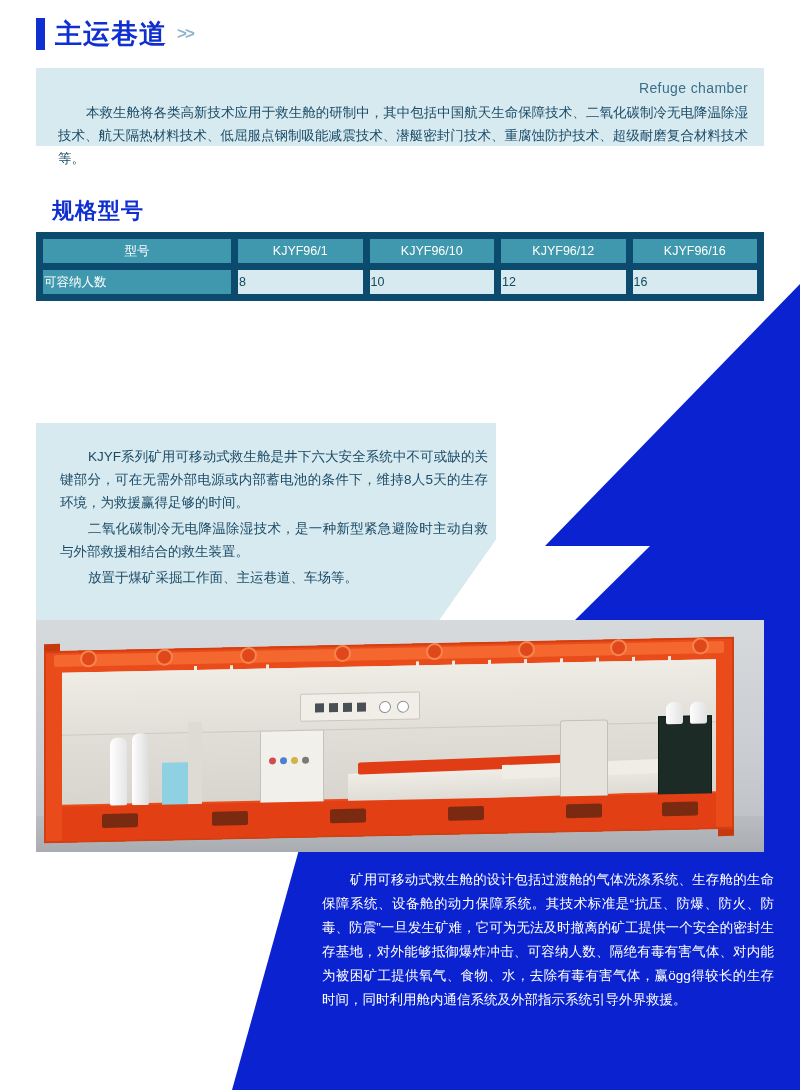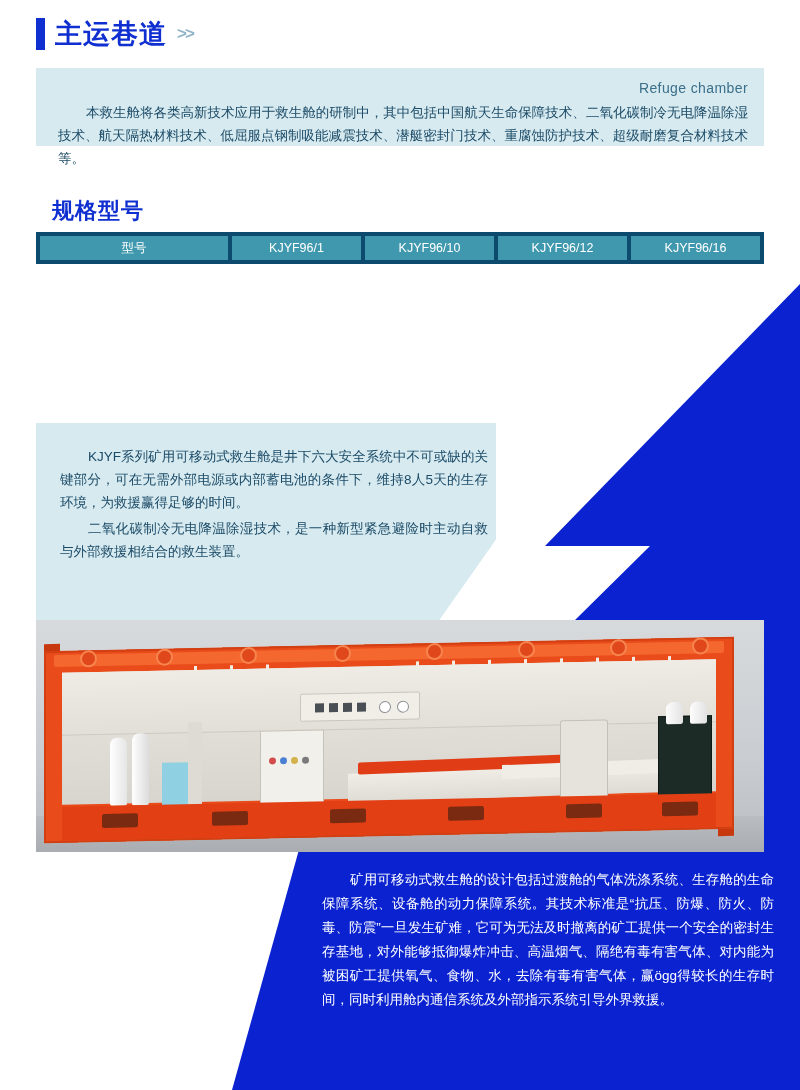--- a/index.html
+++ b/index.html
@@ -93,21 +93,21 @@
     position: absolute;
     left: 36px;
     top: 232px;
     width: 728px;
     border-collapse: collapse;
     table-layout: fixed;
   }
   table.spec th, table.spec td {
     height: 22px;
     font-size: 12.5px;
-    border: 4px solid #0c4a6e;
+    border: 7px solid #0c4a6e;
     color: #14485f;
   }
   table.spec th {
     background: #3f98ad;
     color: #ffffff;
     font-weight: normal;
   }
   table.spec th.first-col { width: 186px; }
   table.spec td.row-head {
     background: #3f98ad;
@@ -404,32 +404,40 @@
     <thead>
       <tr>
         <th class="first-col">型号</th>
         <th>KJYF96/1</th>
         <th>KJYF96/10</th>
         <th>KJYF96/12</th>
         <th>KJYF96/16</th>
       </tr>
     </thead>
     <tbody>
+      <tr>
+        <td class="row-head">可容纳人数</td>
+        <td class="cell">8</td>
+        <td class="cell">10</td>
+        <td class="cell">12</td>
+        <td class="cell">16</td>
+      </tr>
     </tbody>
   </table>
 
   <div class="wedge-right"></div>
   <div class="wedge-mid"></div>
   <div class="wedge-notch"></div>
   <div class="wedge-bottom-left"></div>
   <div class="wedge-bottom"></div>
 
   <div class="desc-box">
     <div class="desc-p desc-p1">KJYF系列矿用可移动式救生舱是井下六大安全系统中不可或缺的关键部分，可在无需外部电源或内部蓄电池的条件下，维持8人5天的生存环境，为救援赢得足够的时间。</div>
     <div class="desc-p desc-p2">二氧化碳制冷无电降温除湿技术，是一种新型紧急避险时主动自救与外部救援相结合的救生装置。</div>
+    <div class="desc-p desc-p3">放置于煤矿采掘工作面、主运巷道、车场等。</div>
   </div>
 
   <div class="photo">
     <div class="ph-wall"></div>
     <div class="ph-floor"></div>
 
     <div class="ph-frame-l"></div>
     <div class="ph-frame-r"></div>
 
     <div class="ph-body">
@@ -496,15 +504,15 @@
         <span class="ph-foot" style="left:40px;"></span>
         <span class="ph-foot" style="left:150px;"></span>
         <span class="ph-foot" style="left:268px;"></span>
         <span class="ph-foot" style="left:386px;"></span>
         <span class="ph-foot" style="left:504px;"></span>
         <span class="ph-foot" style="left:600px;"></span>
       </div>
     </div>
   </div>
 
-  <div class="bottom-text">矿用可移动式救生舱的设计包括过渡舱的气体洗涤系统、生存舱的生命保障系统、设备舱的动力保障系统。其技术标准是“抗压、防爆、防火、防毒、防震”一旦发生矿难，它可为无法及时撤离的矿工提供一个安全的密封生存基地，对外能够抵御爆炸冲击、高温烟气、隔绝有毒有害气体、对内能为被困矿工提供氧气、食物、水，去除有毒有害气体，赢ögg得较长的生存时间，同时利用舱内通信系统及外部指示系统引导外界救援。</div>
+  <div class="bottom-text">矿用可移动式救生舱的设计包括过渡舱的气体洗涤系统、生存舱的生命保障系统、设备舱的动力保障系统。其技术标准是“抗压、防爆、防火、防毒、防震”一旦发生矿难，它可为无法及时撤离的矿工提供一个安全的密封生存基地，对外能够抵御爆炸冲击、可容纳人数、隔绝有毒有害气体、对内能为被困矿工提供氧气、食物、水，去除有毒有害气体，赢ögg得较长的生存时间，同时利用舱内通信系统及外部指示系统引导外界救援。</div>
 
 </div>
 
 </body></html>

